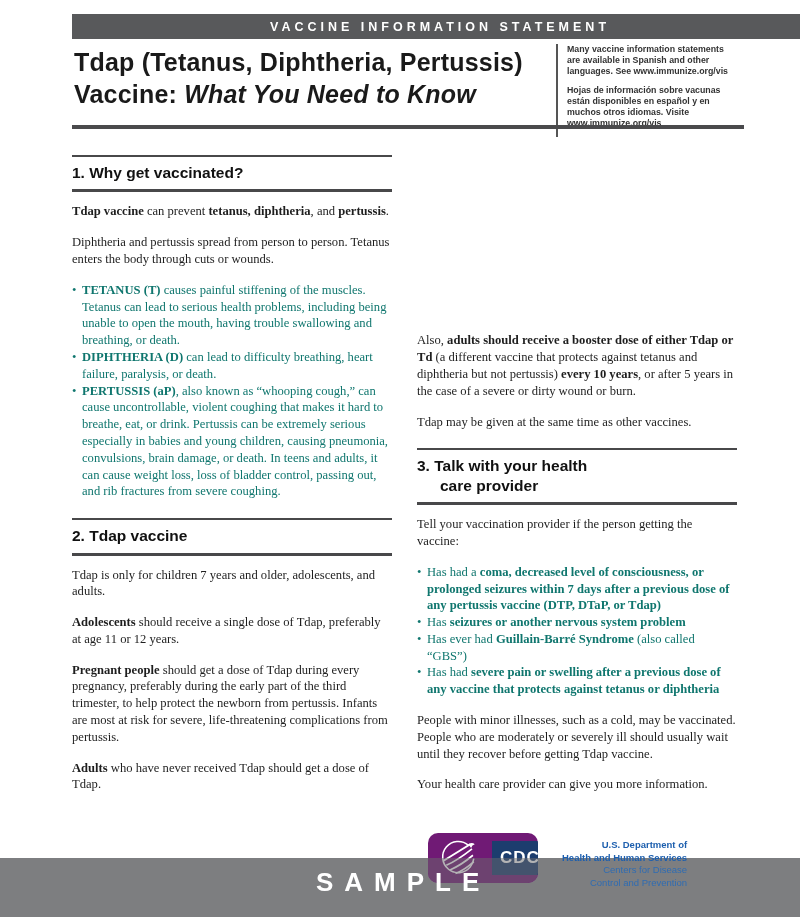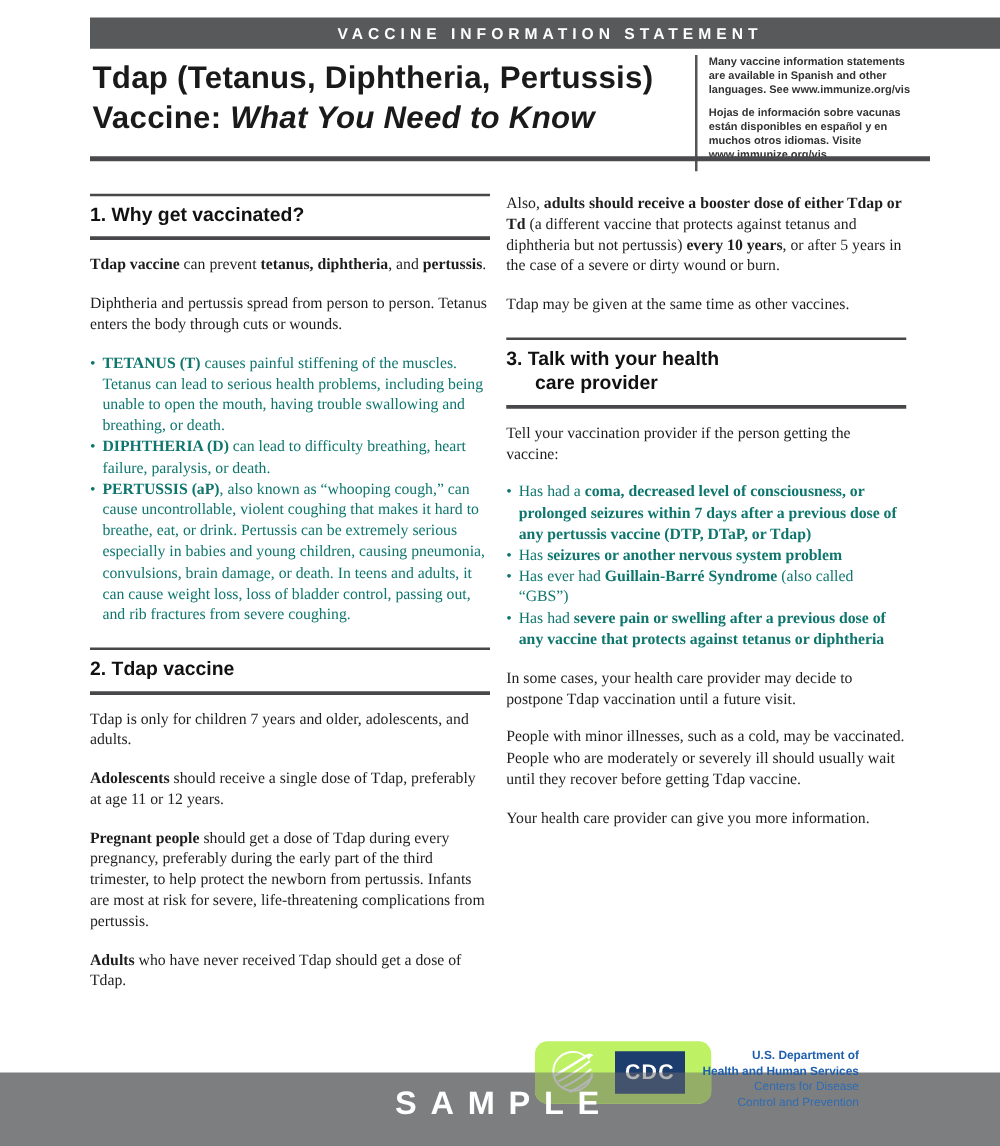--- a/index.html
+++ b/index.html
@@ -32,22 +32,22 @@
   }
   .notes p {
     margin:0 0 8px 0; font:bold 8.8px/11px "Liberation Sans", sans-serif;
     color:#333;
   }
 
   .title-rule { left:72px; top:125px; width:672px; height:4px; background:#4A4A4C; }
 
   
   .columns {
-    left:72px; top:138px; width:672px; display:flex; gap:13px;
-    align-items:flex-start;
+    left:72px; top:138px; width:672px; display:flex; gap:25px;
+    align-items:flex-end;
   }
   .col { width:320px; }
 
   .section-heading {
     font:bold 15.5px/1.25 "Liberation Sans", sans-serif; color:#111;
     border-top:2px solid #48484A; border-bottom:3px solid #48484A;
     padding:6px 0 7px 0; margin:18px 0 11px 0;
   }
   .col-left .section-heading:first-child { margin-top:17px; }
   .section-heading.hang { white-space:pre-line; padding-left:23px; text-indent:-23px; }
@@ -63,21 +63,21 @@
   }
   .bullets li::before { content:"•"; position:absolute; left:0; top:0; }
 
   
   .sample-bar { left:0; top:858px; width:800px; height:59px; background:#7D7E80; z-index:2; }
   .sample-text {
     left:316px; top:867px; z-index:6; color:#ffffff;
     font:bold 26px "Liberation Sans", sans-serif; letter-spacing:11px; white-space:nowrap;
   }
   .cdc-box {
-    left:428px; top:833px; width:141px; height:50px; background:#bef264;
+    left:428px; top:833px; width:110px; height:50px; background:#701a75;
     border-radius:10px; z-index:3; display:flex; align-items:center;
     padding:3px 5px; box-sizing:border-box; overflow:hidden;
   }
   .cdc-box::after {
     content:""; position:absolute; left:0; right:0; top:25px; bottom:0;
     background:rgba(105,106,108,0.5); border-radius:0 0 10px 10px; pointer-events:none;
   }
   .eagle { width:56px; height:44px; flex:0 0 auto; }
   .cdc-square {
     background:#1C3D6E; color:#ffffff; margin-left:3px;
@@ -130,21 +130,20 @@
         <p class="para"><span>Tdap may be given at the same time as other vaccines.</span></p>
         <h2 class="section-heading hang">3. Talk with your health
 care provider</h2>
         <p class="para"><span>Tell your vaccination provider if the person getting the vaccine:</span></p>
         <ul class="bullets">
           <li><span>Has had a </span><b>coma, decreased level of consciousness, or prolonged seizures within 7 days after a previous dose of any pertussis vaccine (DTP, DTaP, or Tdap)</b></li>
           <li><span>Has </span><b>seizures or another nervous system problem</b></li>
           <li><span>Has ever had </span><b>Guillain-Barré Syndrome</b><span> (also called “GBS”)</span></li>
           <li><span>Has had </span><b>severe pain or swelling after a previous dose of any vaccine that protects against tetanus or diphtheria</b></li>
         </ul>
-        <p class="para"><span>In some cases, your health care provider may decide to postpone Tdap vaccination until a future visit.</span></p>
         <p class="para"><span>People with minor illnesses, such as a cold, may be vaccinated. People who are moderately or severely ill should usually wait until they recover before getting Tdap vaccine.</span></p>
         <p class="para"><span>Your health care provider can give you more information.</span></p>
       </div>
   </div>
 
   <div class="abs sample-bar"></div>
   <div class="abs sample-text">SAMPLE</div>
 
   <div class="abs cdc-box">
     <svg class="eagle" viewBox="0 0 60 48" aria-hidden="true">

